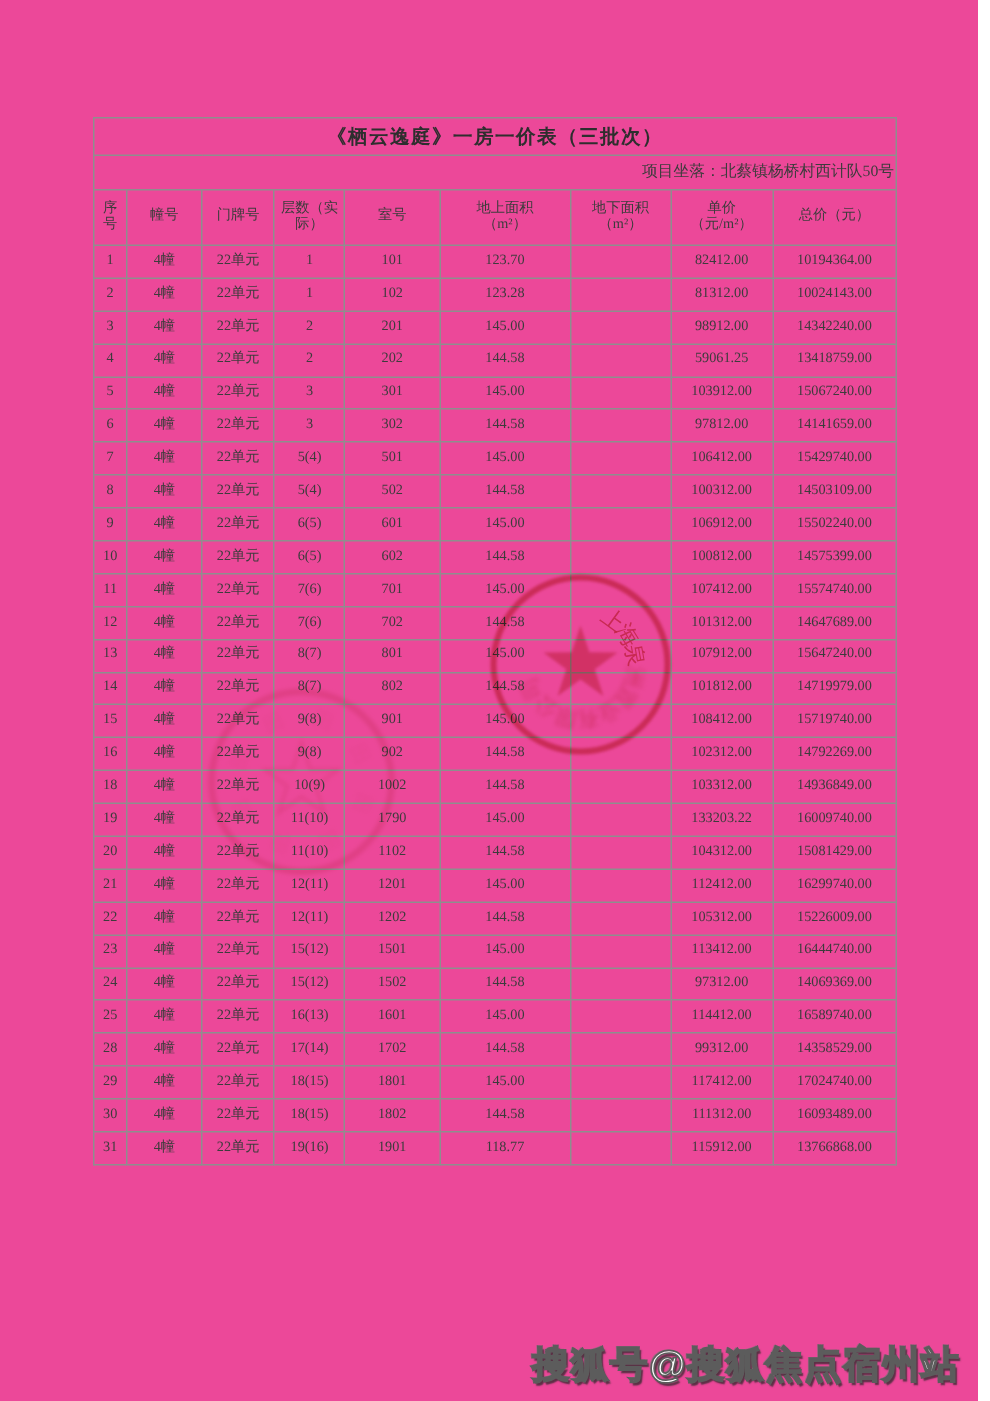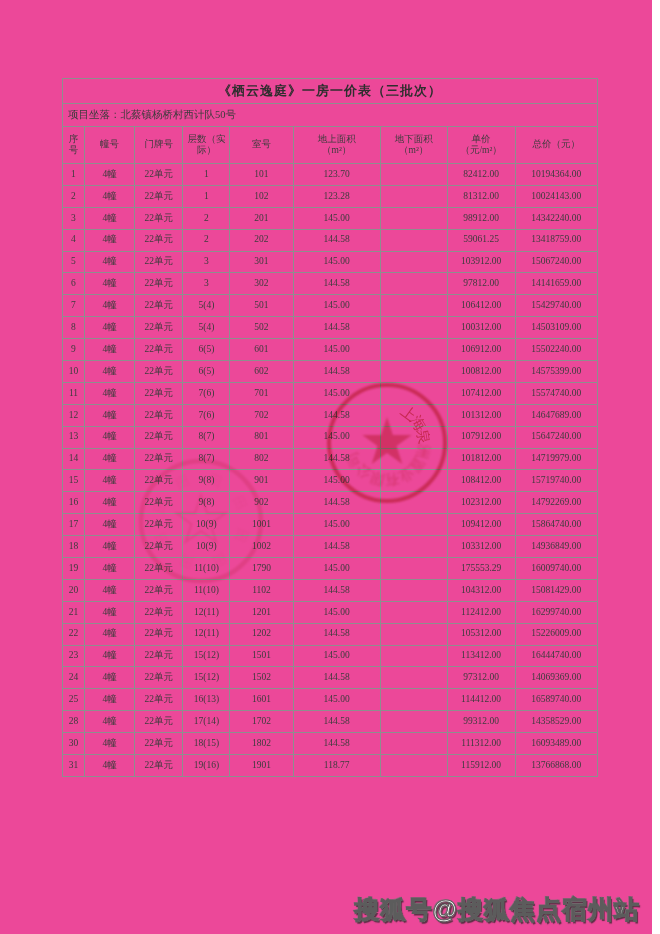--- a/index.html
+++ b/index.html
@@ -30,21 +30,21 @@
   }
   .doc-table .title-row td{
     height:24px;
     font-size:13px;
     font-weight:bold;
     letter-spacing:1px;
     color:#2e2e2e;
   }
   .doc-table .project-row td{
     height:22px;
-    text-align:left;
+    text-align:right;
     padding-left:5px;
     font-size:10.5px;
   }
   .doc-table .header-row th{
     height:36px;
     font-size:9.5px;
     white-space:pre-line;
   }
   .doc-table tbody tr{height:21.9px;}
   
@@ -278,50 +278,39 @@
           <td>4幢</td>
           <td>22单元</td>
           <td>9(8)</td>
           <td>902</td>
           <td>144.58</td>
           <td></td>
           <td>102312.00</td>
           <td>14792269.00</td>
         </tr>
         <tr>
-          <td>17</td>
-          <td>4幢</td>
-          <td>22单元</td>
-          <td>10(9)</td>
-          <td>1001</td>
-          <td>145.00</td>
-          <td></td>
-          <td>109412.00</td>
-          <td>15864740.00</td>
-        </tr>
-        <tr>
           <td>18</td>
           <td>4幢</td>
           <td>22单元</td>
           <td>10(9)</td>
           <td>1002</td>
           <td>144.58</td>
           <td></td>
           <td>103312.00</td>
           <td>14936849.00</td>
         </tr>
         <tr>
           <td>19</td>
           <td>4幢</td>
           <td>22单元</td>
           <td>11(10)</td>
           <td>1790</td>
           <td>145.00</td>
           <td></td>
-          <td>175553.29</td>
+          <td>133203.22</td>
           <td>16009740.00</td>
         </tr>
         <tr>
           <td>20</td>
           <td>4幢</td>
           <td>22单元</td>
           <td>11(10)</td>
           <td>1102</td>
           <td>144.58</td>
           <td></td>
@@ -386,20 +375,31 @@
         <tr>
           <td>28</td>
           <td>4幢</td>
           <td>22单元</td>
           <td>17(14)</td>
           <td>1702</td>
           <td>144.58</td>
           <td></td>
           <td>99312.00</td>
           <td>14358529.00</td>
+        </tr>
+        <tr>
+          <td>29</td>
+          <td>4幢</td>
+          <td>22单元</td>
+          <td>18(15)</td>
+          <td>1801</td>
+          <td>145.00</td>
+          <td></td>
+          <td>117412.00</td>
+          <td>17024740.00</td>
         </tr>
         <tr>
           <td>30</td>
           <td>4幢</td>
           <td>22单元</td>
           <td>18(15)</td>
           <td>1802</td>
           <td>144.58</td>
           <td></td>
           <td>111312.00</td>

